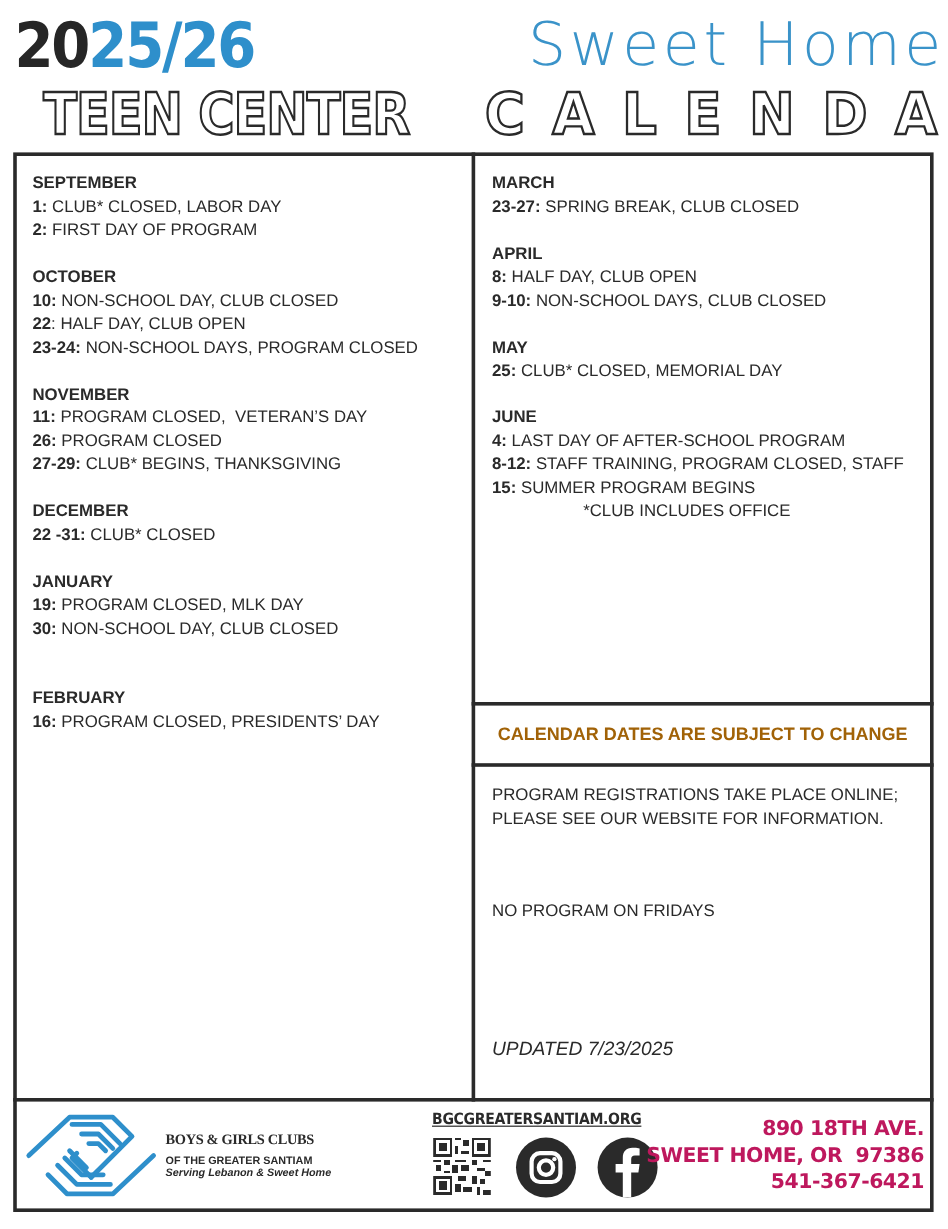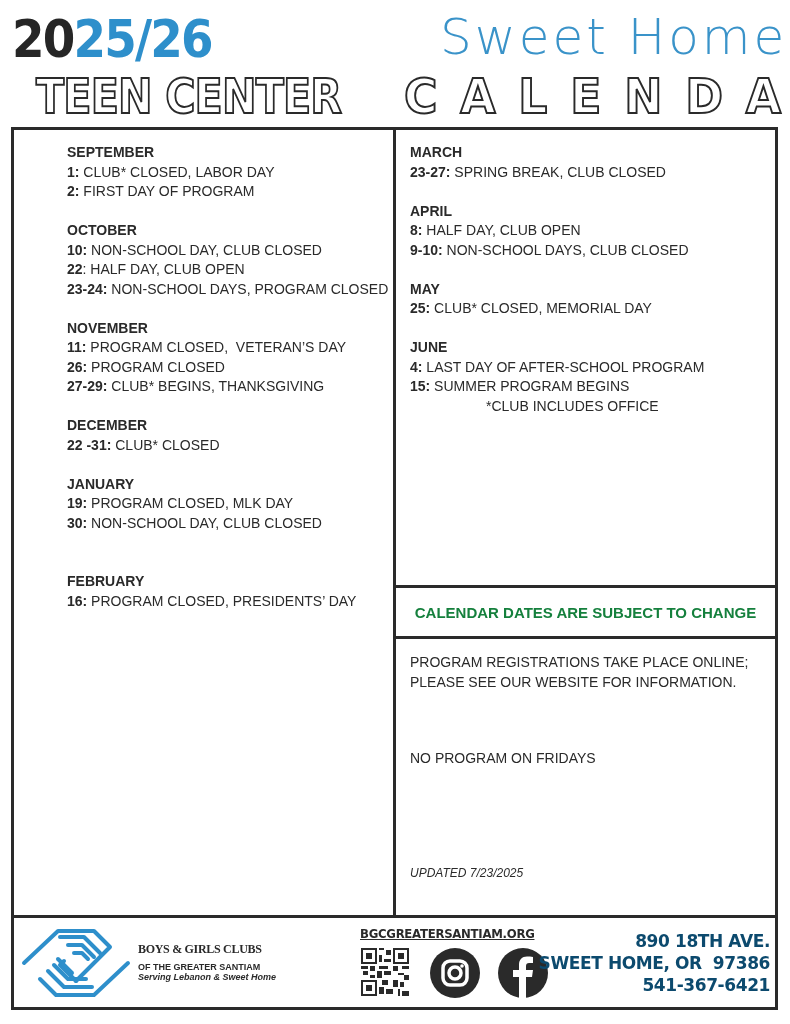--- a/index.html
+++ b/index.html
@@ -11,43 +11,43 @@
   .hdr-sweet { position: absolute; left: 400px; top: 6px; font-family: "DejaVu Sans", sans-serif; font-weight: 300; font-size: 50px; color: #3a93c9; letter-spacing: 3px; line-height: 62px; margin-left: 40px; }
   .outline { position: absolute; top: 68px; font-family: "DejaVu Sans", sans-serif; font-weight: 900; font-size: 48px; color: #ffffff; -webkit-text-stroke: 2px #2a2a2a; line-height: 56px; }
   .teen { left: 36px; letter-spacing: -1px; transform: scaleX(0.86); transform-origin: left top; }
   .cal { left: 404px; letter-spacing: 24px; transform: scaleX(0.95); transform-origin: left top; }
 
   .frame { position: absolute; left: 11px; top: 127px; width: 767px; height: 883px; border: 3px solid #2a2a2a; box-sizing: border-box; }
   .vdiv { position: absolute; left: 393px; top: 127px; width: 3px; height: 791px; background: #2a2a2a; }
   .hdiv { position: absolute; background: #2a2a2a; height: 3px; }
 
   .col { position: absolute; font-size: 14px; line-height: 19.5px; color: #2a2a2a; }
-  .col-left { left: 27px; top: 143px; width: 360px; margin-left: 40px; }
+  .col-left { left: 27px; top: 143px; width: 360px; }
   .col-right { left: 410px; top: 143px; width: 360px; }
   .month { font-weight: bold; }
   .entry b { font-weight: bold; }
   .gap { height: 19.5px; }
   .gap2 { height: 39px; }
   .note-center { padding-left: 76px; }
 
-  .notice { position: absolute; left: 396px; top: 589px; width: 379px; height: 47px; display: flex; align-items: center; justify-content: center; font-weight: bold; font-size: 15px; color: #15803d; }
+  .notice { position: absolute; left: 396px; top: 589px; width: 379px; height: 47px; display: flex; align-items: center; justify-content: center; font-weight: bold; font-size: 15px; color: #a16207; }
   .info { position: absolute; left: 410px; font-size: 14px; line-height: 19.5px; color: #2a2a2a; }
-  .updated { position: absolute; left: 410px; top: 866px; font-size: 12px; font-style: italic; color: #2a2a2a; }
+  .updated { position: absolute; left: 410px; top: 866px; font-size: 16px; font-style: italic; color: #2a2a2a; }
 
   .logo { position: absolute; left: 20px; top: 925px; width: 112px; height: 72px; }
   .org-name { position: absolute; left: 138px; top: 942px; font-family: "Liberation Serif", serif; font-weight: bold; font-size: 12px; color: #2a2a2a; letter-spacing: -0.3px; }
   .org-sub { position: absolute; left: 138px; top: 962px; font-size: 9px; font-weight: bold; color: #2a2a2a; }
   .org-tag { position: absolute; left: 138px; top: 972px; font-size: 9px; font-style: italic; color: #2a2a2a; font-weight: bold; }
 
   .website { position: absolute; left: 360px; top: 926px; font-family: "DejaVu Sans", sans-serif; font-weight: bold; font-size: 13px; color: #2a2a2a; text-decoration: underline; letter-spacing: -0.3px; transform: scaleX(0.9); transform-origin: left top; }
   .qr { position: absolute; left: 361px; top: 948px; width: 48px; height: 48px; }
   .social { position: absolute; top: 948px; width: 50px; height: 50px; border-radius: 50%; background: #2a2a2a; }
   .ig { left: 430px; }
   .fb { left: 498px; }
-  .addr { position: absolute; right: 20px; top: 930px; text-align: right; font-family: "DejaVu Sans", sans-serif; font-weight: bold; font-size: 17px; line-height: 22px; color: #0c4a6e; letter-spacing: -0.4px; }
+  .addr { position: absolute; right: 20px; top: 930px; text-align: right; font-family: "DejaVu Sans", sans-serif; font-weight: bold; font-size: 17px; line-height: 22px; color: #be185d; letter-spacing: -0.4px; }
 </style>
 </head>
 <body>
 
 <div class="hdr-year">
   <span class="dark">20</span><span class="blue">25/26</span>
 </div>
 <div class="hdr-sweet">Sweet Home</div>
 <div class="outline teen">TEEN CENTER</div>
 <div class="outline cal">CALENDAR</div>
@@ -109,20 +109,21 @@
   </div>
   <div class="gap"></div>
   <div>
     <div class="month">MAY</div>
     <div class="entry"><b>25:</b><span> CLUB* CLOSED, MEMORIAL DAY</span></div>
   </div>
   <div class="gap"></div>
   <div>
     <div class="month">JUNE</div>
     <div class="entry"><b>4:</b><span> LAST DAY OF AFTER-SCHOOL PROGRAM</span></div>
+    <div class="entry"><b>8-12:</b><span> STAFF TRAINING, PROGRAM CLOSED, STAFF</span></div>
     <div class="entry"><b>15:</b><span> SUMMER PROGRAM BEGINS</span></div>
     <div class="note-center">*CLUB INCLUDES OFFICE</div>
   </div>
 </div>
 
 <div class="notice">CALENDAR DATES ARE SUBJECT TO CHANGE</div>
 
 <div class="info" style="top:653px;">
   <div>PROGRAM REGISTRATIONS TAKE PLACE ONLINE;</div>
   <div>PLEASE SEE OUR WEBSITE FOR INFORMATION.</div>

